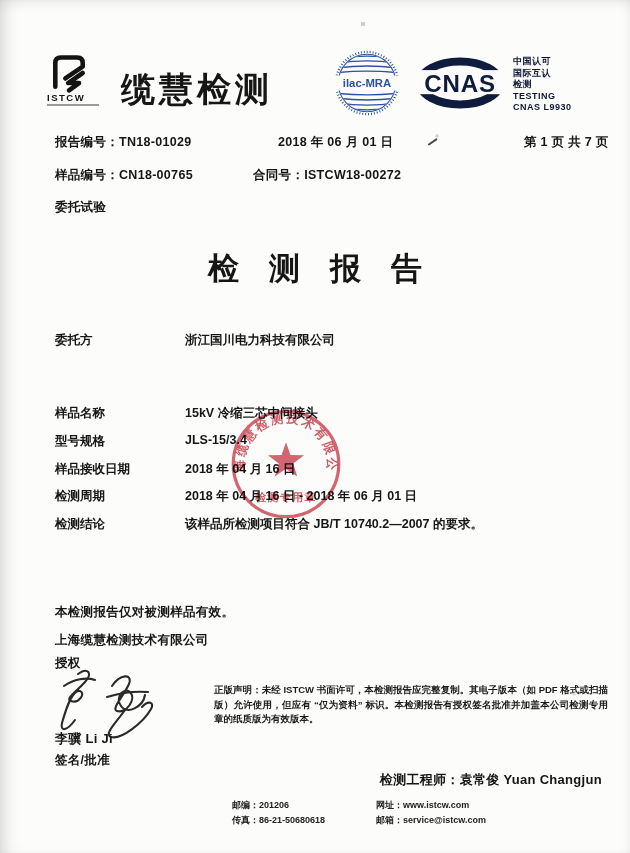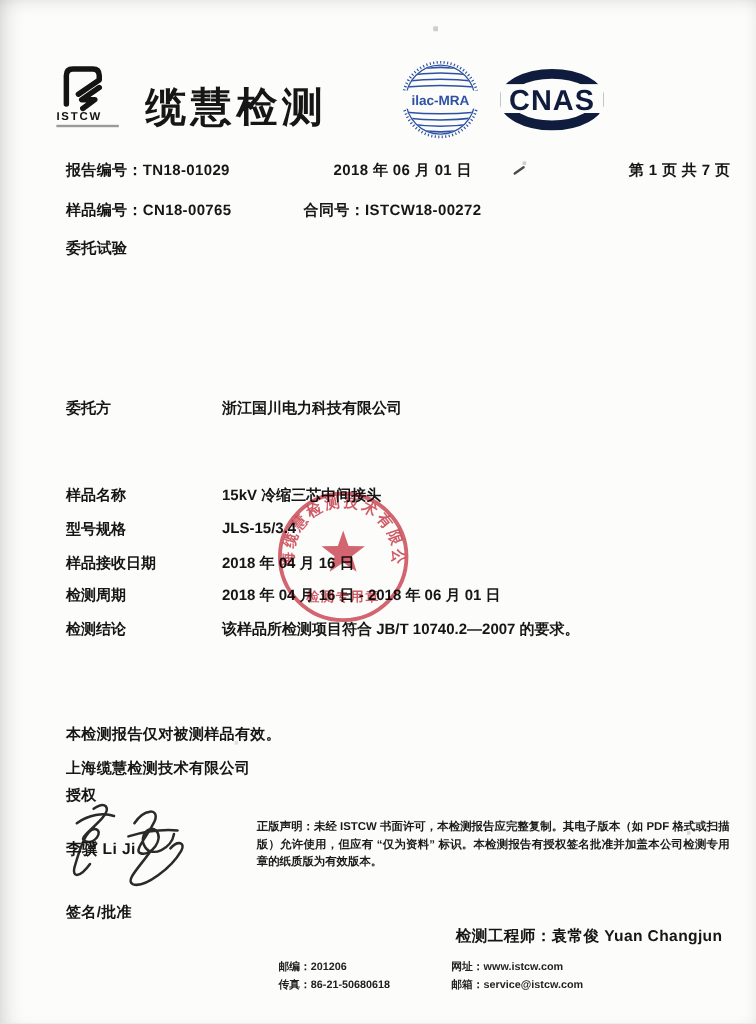--- a/index.html
+++ b/index.html
@@ -73,37 +73,45 @@
     <rect x="0" y="27" width="70" height="16" fill="#fcfcfa"></rect>
     <text x="35" y="39.5" text-anchor="middle" font-size="12" font-weight="700" fill="#2d51a3" font-family="Liberation Sans, sans-serif">ilac-MRA</text>
   </svg>
 
   <svg class="abs" style="left:417px;top:56px;" width="86" height="54" viewBox="0 0 100 62">
     <ellipse cx="50" cy="31" rx="46.5" ry="25" fill="none" stroke="#101c3e" stroke-width="9.5"></ellipse>
     <rect x="-2" y="16" width="104" height="28" fill="#fcfcfa"></rect>
     <text x="50" y="41" text-anchor="middle" font-size="28" font-weight="900" letter-spacing="1" fill="#101c3e" font-family="Liberation Sans, sans-serif">CNAS</text>
   </svg>
 
+  <div class="abs accred" style="left:513px;top:56px;">
+    <div>中国认可</div>
+    <div>国际互认</div>
+    <div>检测</div>
+    <div>TESTING</div>
+    <div>CNAS L9930</div>
+  </div>
 
   <div class="abs meta" style="left:55px;top:134px;">
     <span>报告编号：</span><span>TN18-01029</span>
   </div>
   <div class="abs meta" style="left:278px;top:134px;text-align:center;">2018 年 06 月 01 日</div>
   <div class="abs meta" style="left:524px;top:134px;">第 1 页 共 7 页</div>
   <div class="artifact-slash"></div>
 
   <div class="abs meta" style="left:55px;top:167px;">
     <span>样品编号：</span><span>CN18-00765</span>
   </div>
   <div class="abs meta" style="left:253px;top:167px;">
     <span>合同号：</span><span>ISTCW18-00272</span>
   </div>
 
   <div class="abs meta" style="left:55px;top:199px;">委托试验</div>
 
+  <div class="doc-title">检测报告</div>
 
   <div class="label-col" style="top:332px;">委托方</div>
   <div class="value-col" style="top:332px;">浙江国川电力科技有限公司</div>
 
   <div class="label-col" style="top:405px;">样品名称</div>
   <div class="value-col" style="top:405px;">15kV 冷缩三芯中间接头</div>
 
   <div class="label-col" style="top:433px;">型号规格</div>
   <div class="value-col" style="top:433px;">JLS-15/3.4</div>
 
@@ -139,21 +147,21 @@
       <path d="M28 10 C38 3 43 9 35 18 C25 29 15 35 21 37 C29 40 36 29 30 27 C22 25 16 45 12 59 C10 68 17 67 25 56"></path>
       <path d="M14 22 C24 15 36 13 45 16"></path>
       <path d="M62 22 C70 10 83 9 79 20 C73 33 61 45 67 47 C76 50 87 35 80 28 C74 23 65 33 71 42 C77 51 93 43 95 31"></path>
       <path d="M57 33 C70 29 85 27 98 28"></path>
       <path d="M75 46 C65 60 54 70 61 73 C71 76 93 59 101 45 C105 38 98 36 92 43"></path>
     </g>
   </svg>
 
   <div class="disclaimer">正版声明：未经 ISTCW 书面许可，本检测报告应完整复制。其电子版本（如 PDF 格式或扫描版）允许使用，但应有 “仅为资料” 标识。本检测报告有授权签名批准并加盖本公司检测专用章的纸质版为有效版本。</div>
 
-  <div class="abs meta" style="left:55px;top:699px;font-size:13px;">李骥 Li Ji</div>
+  <div class="abs meta" style="left:55px;top:730px;font-size:13px;">李骥 Li Ji</div>
   <div class="abs meta" style="left:55px;top:752px;">签名/批准</div>
 
   <div class="abs meta" style="right:28px;top:771px;font-size:13px;">
     <span>检测工程师：</span><span>袁常俊 Yuan Changjun</span>
   </div>
 
   <div class="footer-col" style="left:232px;top:798px;">
     <div>邮编：201206</div>
     <div>传真：86-21-50680618</div>
   </div>

